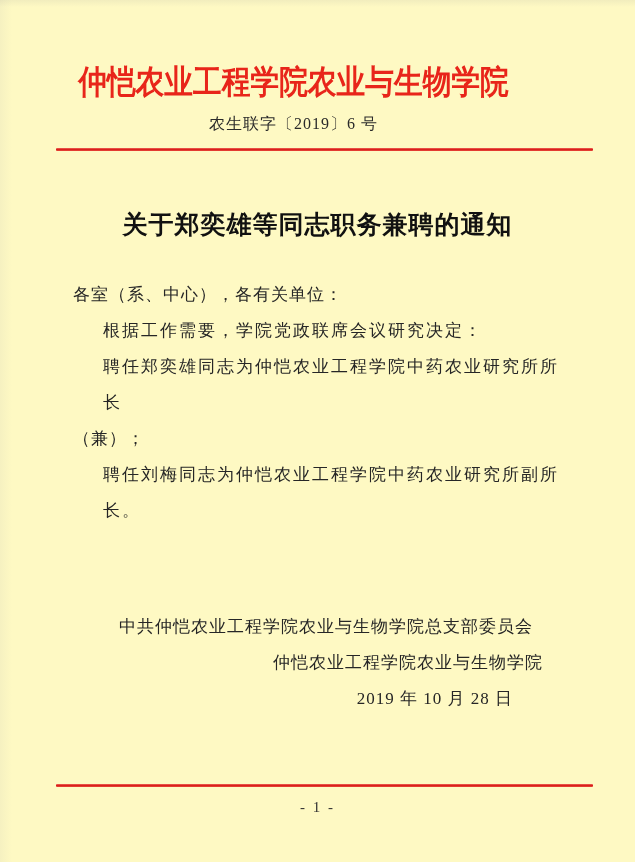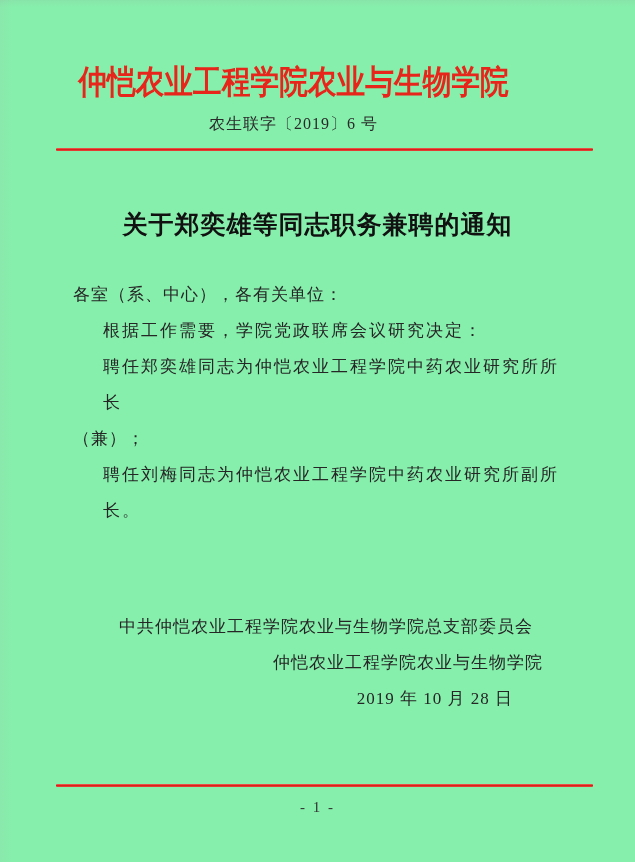--- a/index.html
+++ b/index.html
@@ -10,21 +10,21 @@
   * { margin: 0; padding: 0; box-sizing: border-box; }
   html, body { background: #ffffff; }
   body {
     font-family: "Liberation Serif", "DejaVu Serif", serif;
     color: var(--text-black);
   }
   .page {
     position: relative;
     width: 635px;
     height: 862px;
-    background: #86efac;
+    background: #fef9c3;
     overflow: hidden;
   }
   
   .page::before {
     content: "";
     position: absolute;
     inset: 0;
     background:
       linear-gradient(to bottom, rgba(150,150,150,0.12), rgba(255,255,255,0) 7px),
       linear-gradient(to right, rgba(170,170,170,0.10), rgba(255,255,255,0) 12px);

